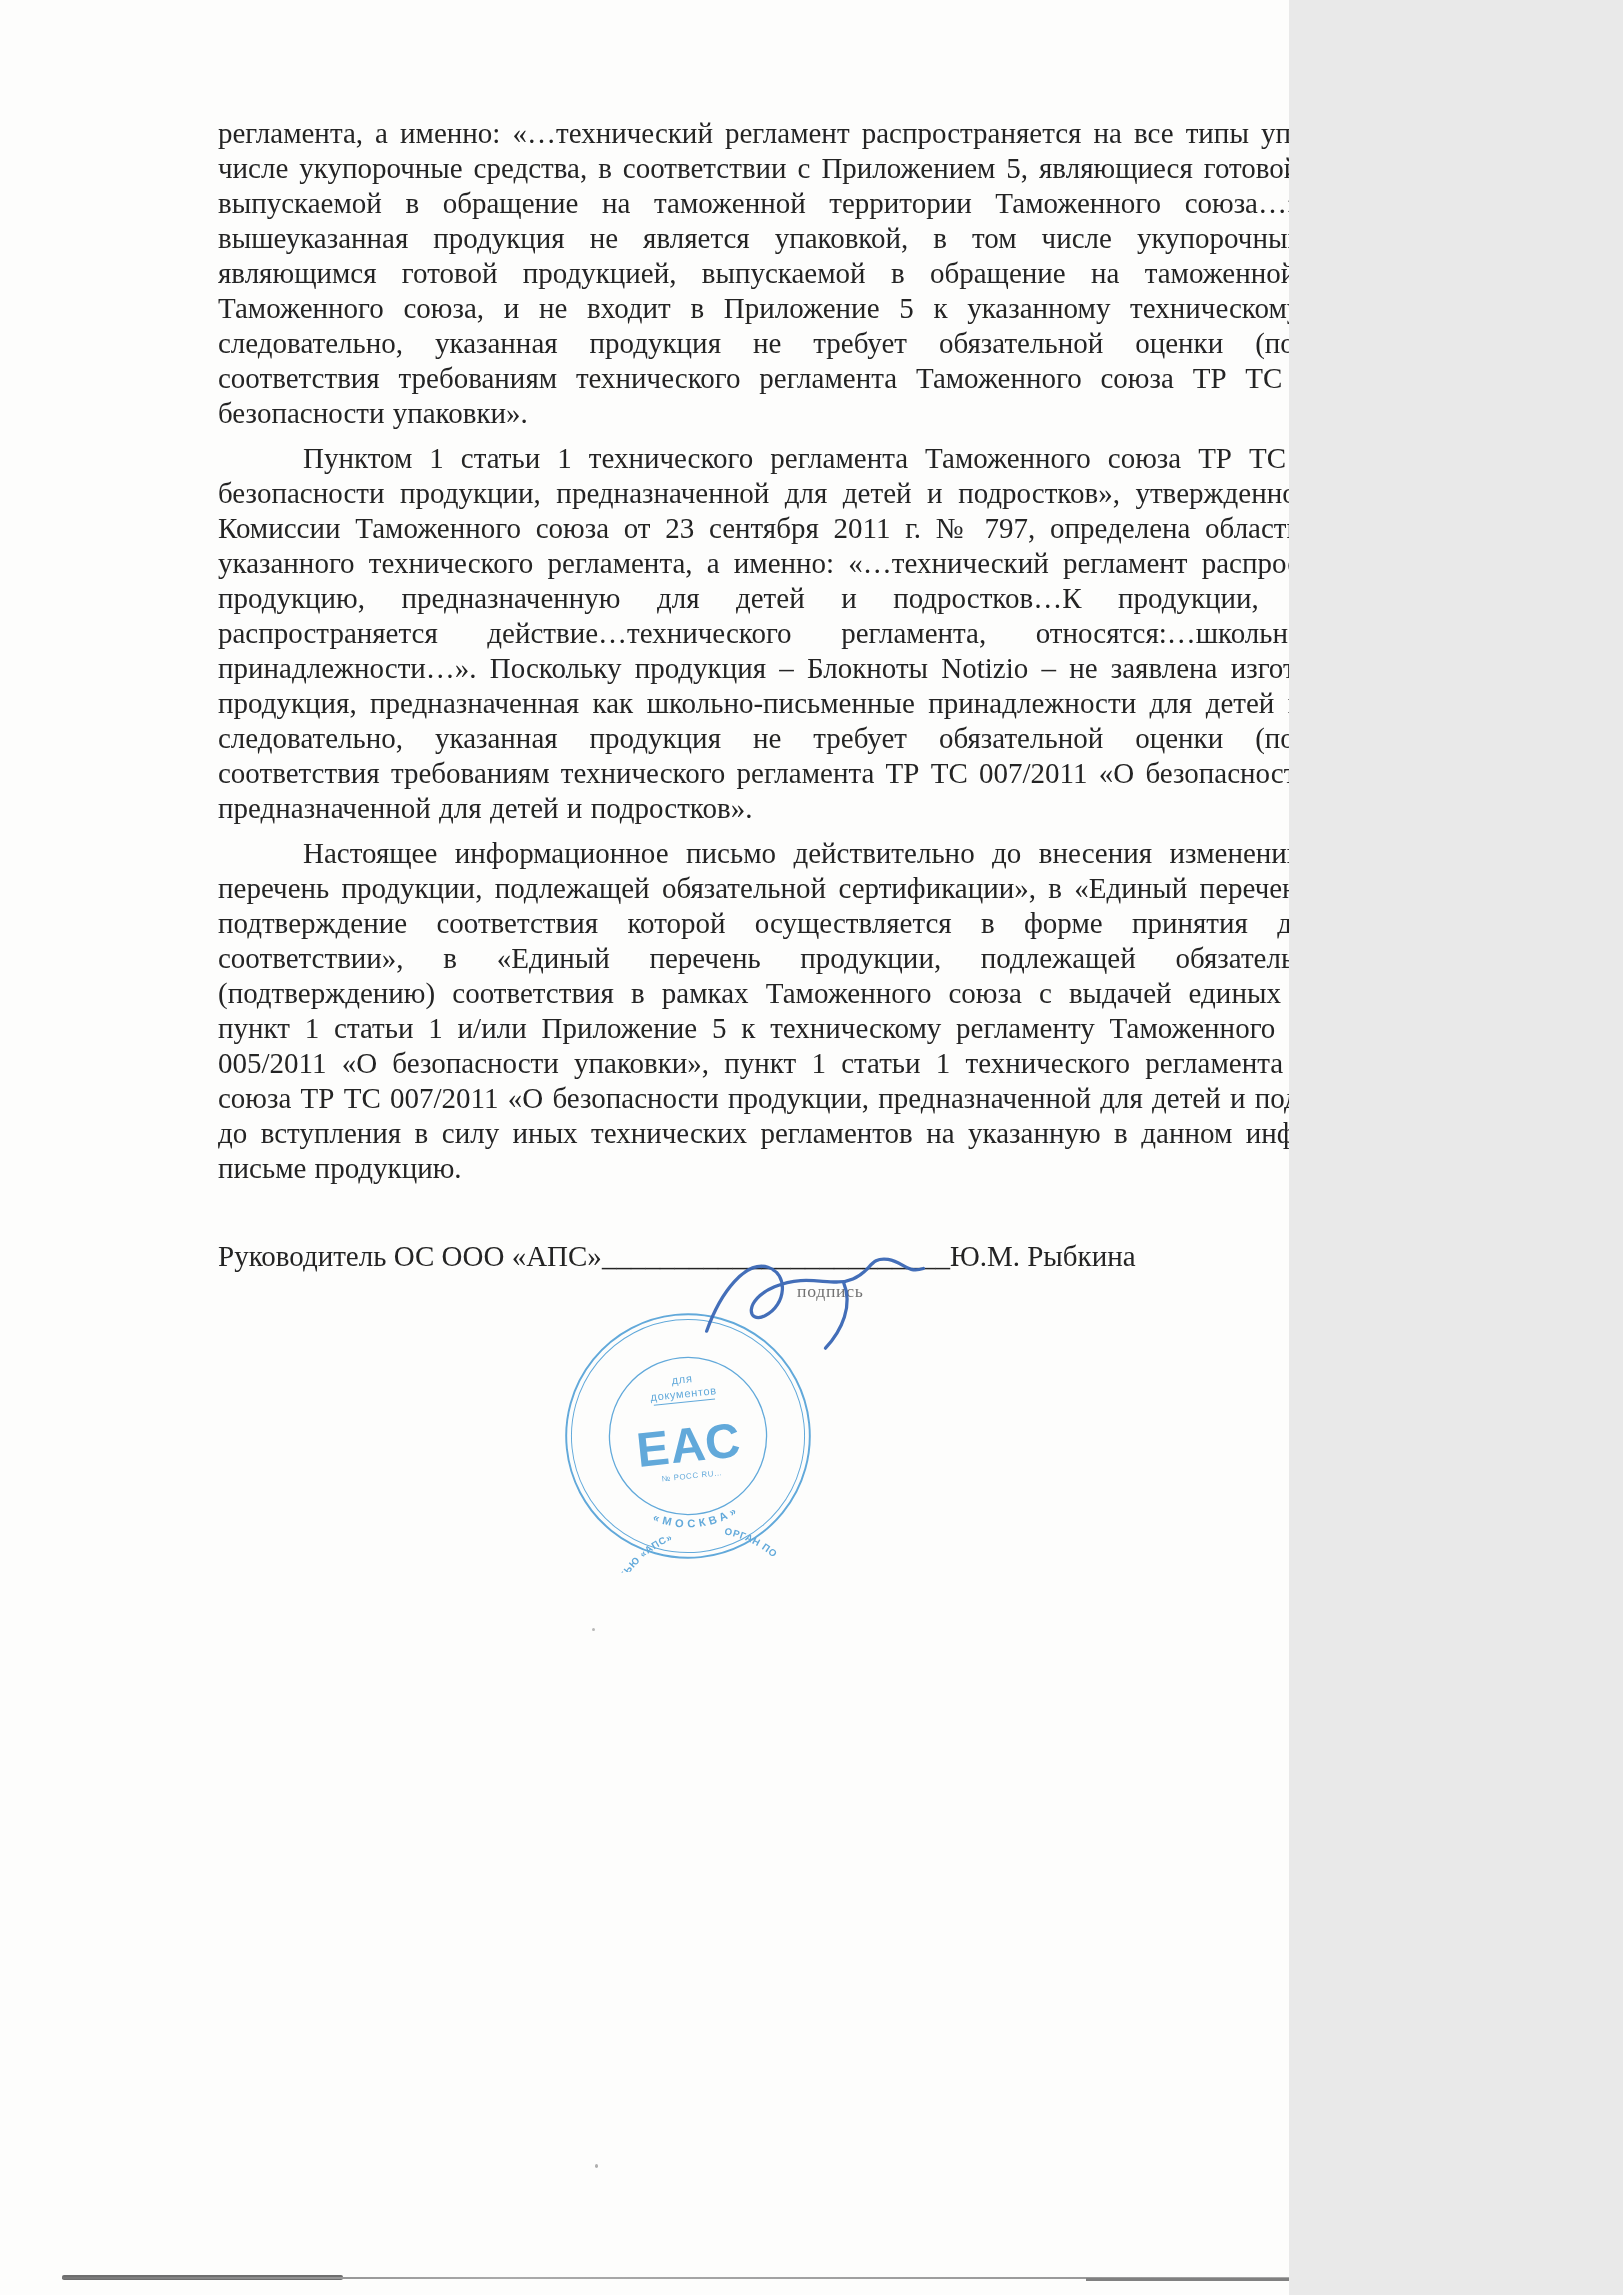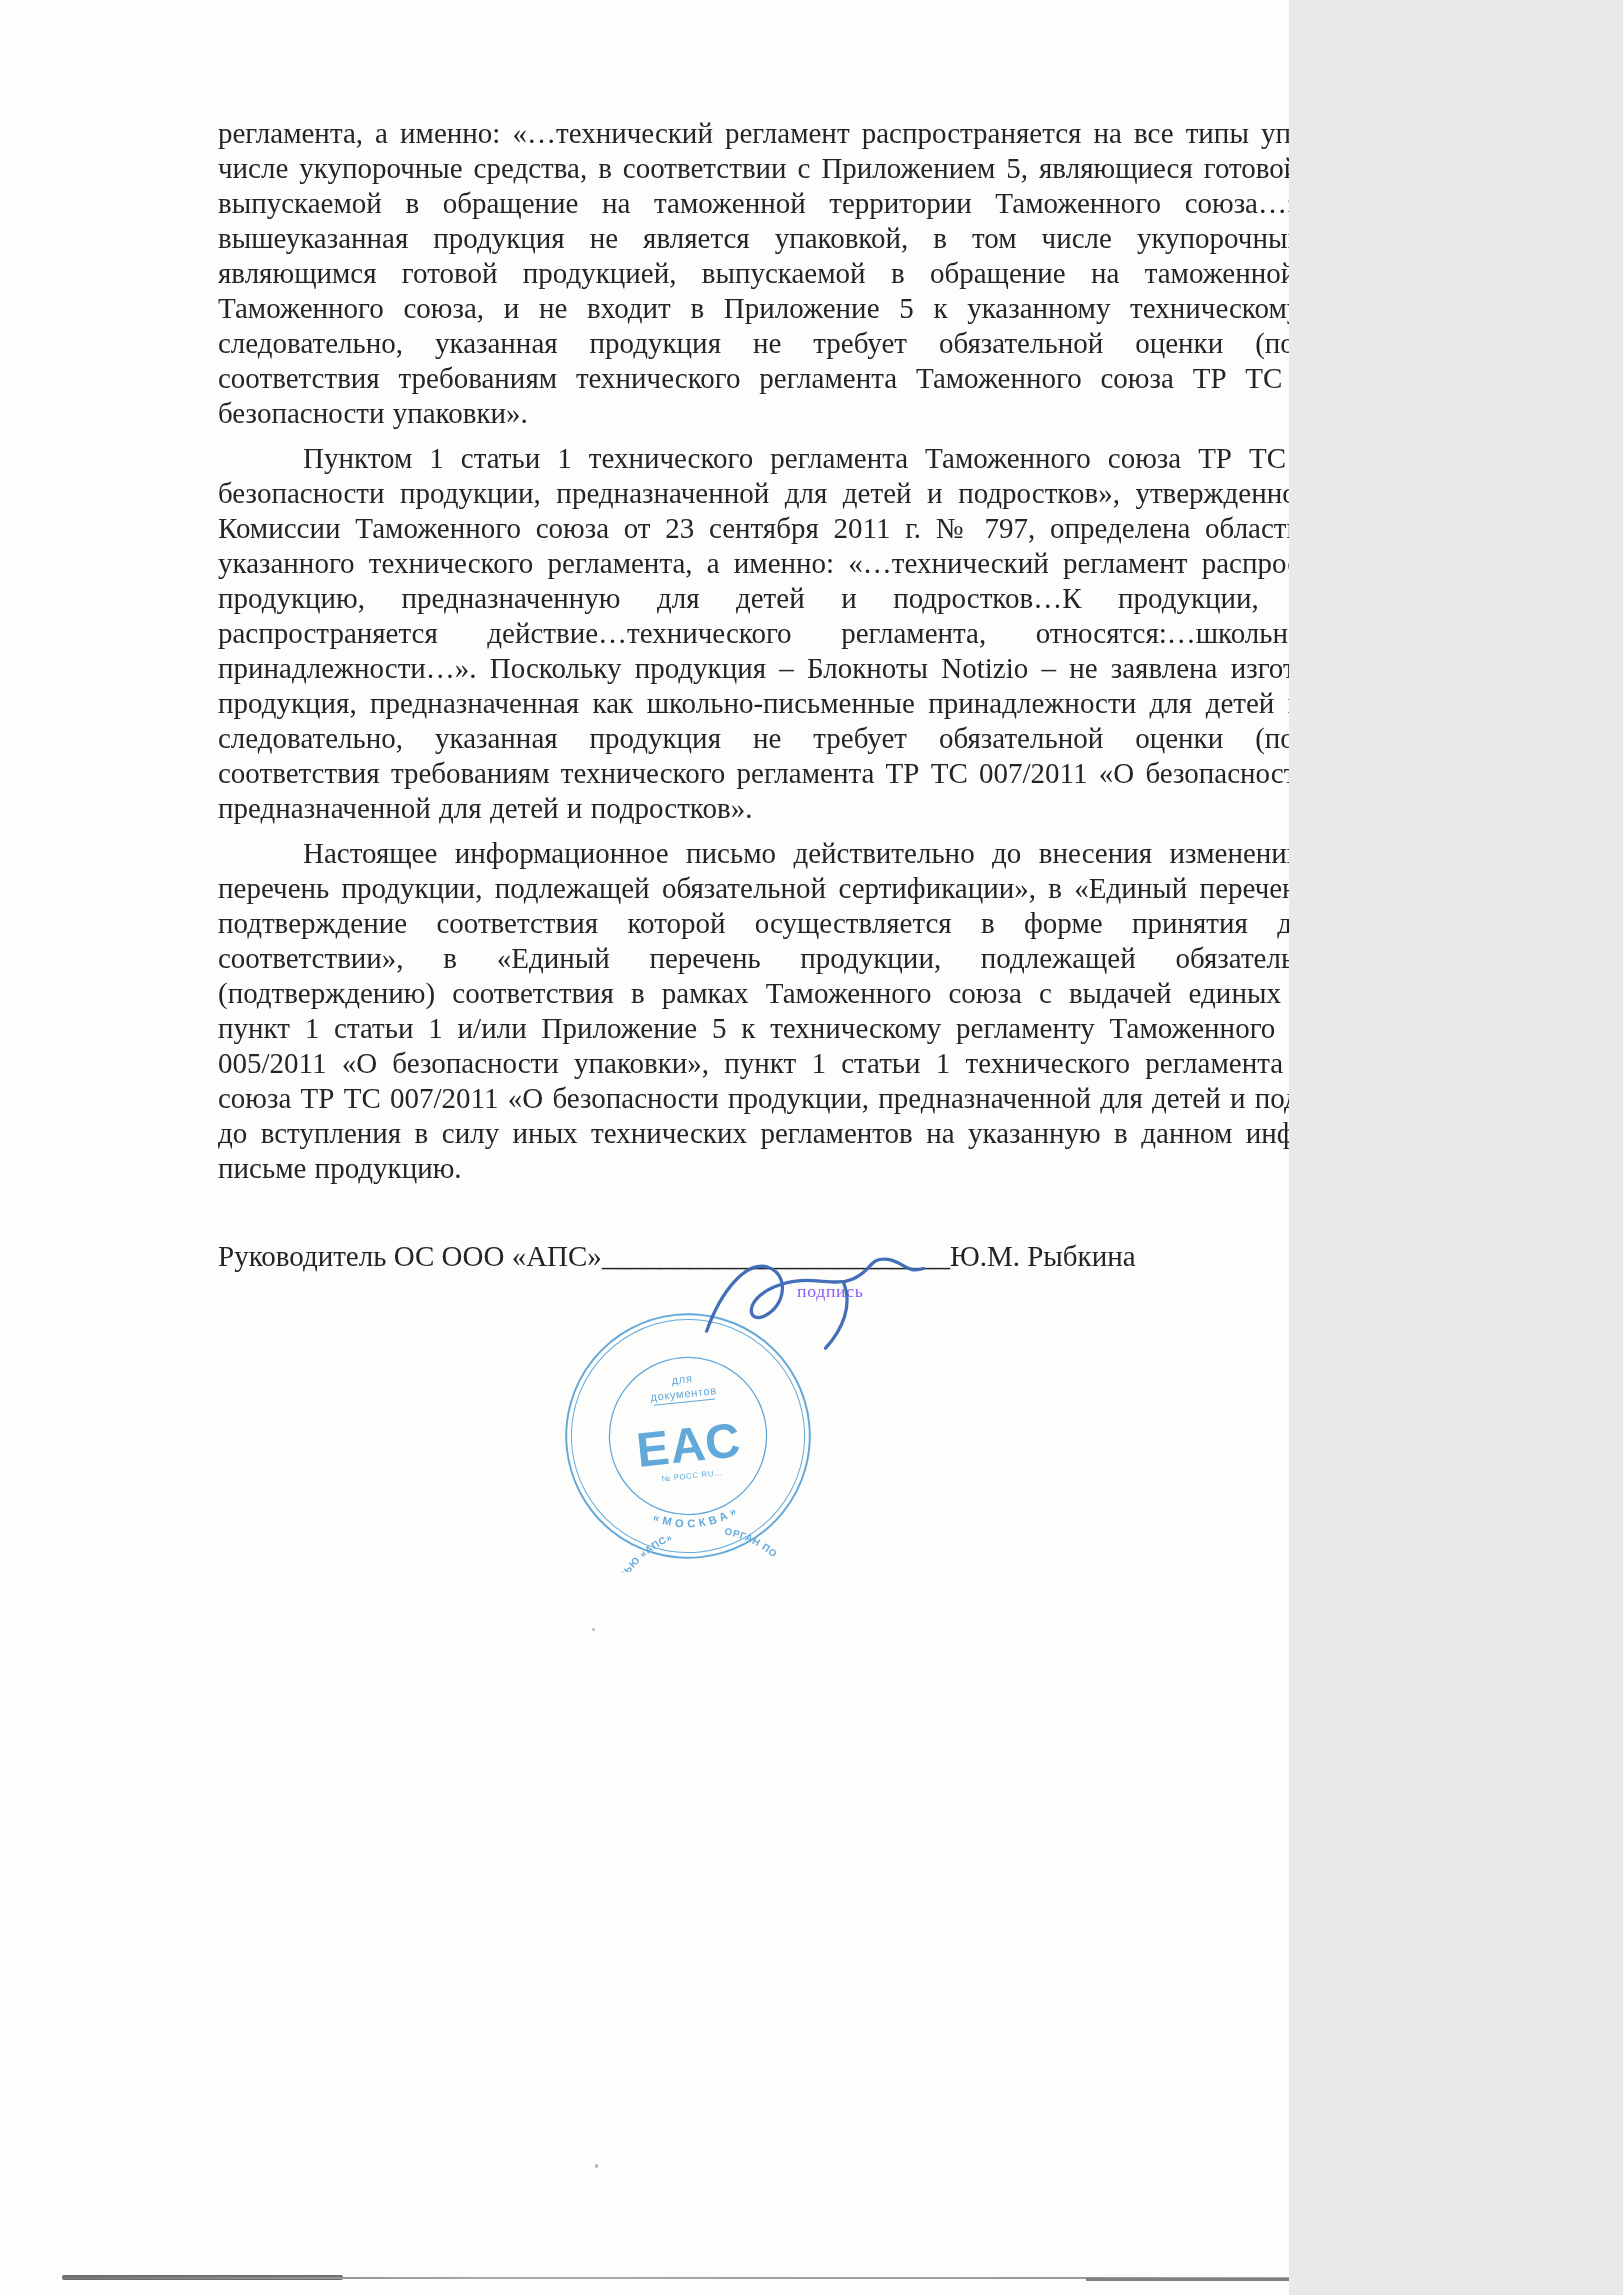--- a/index.html
+++ b/index.html
@@ -35,21 +35,21 @@
     position: relative;
     margin-top: 53px;
     font-size: 29px;
   }
   .sig-row { white-space: nowrap; line-height: 35px; }
   .sig-caption {
     position: absolute;
     left: 579px;
     top: 42px;
     font-size: 17.7px;
-    color: #8b5cf6;
+    color: #737373;
     letter-spacing: 0.7px;
   }
   .mp { margin-top: 39px; margin-left: 131px; line-height: 35px; }
 
   
   .stamp {
     position: absolute;
     left: 559px;
     top: 1307px;
     z-index: 2;

